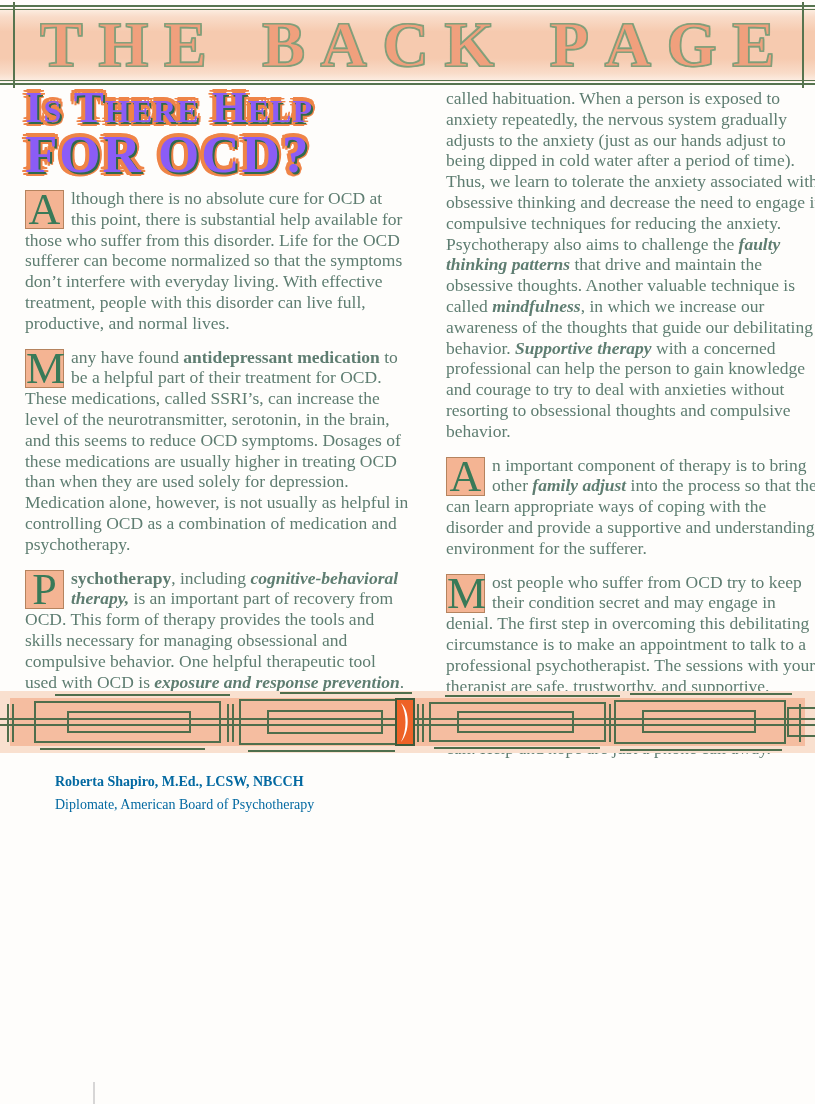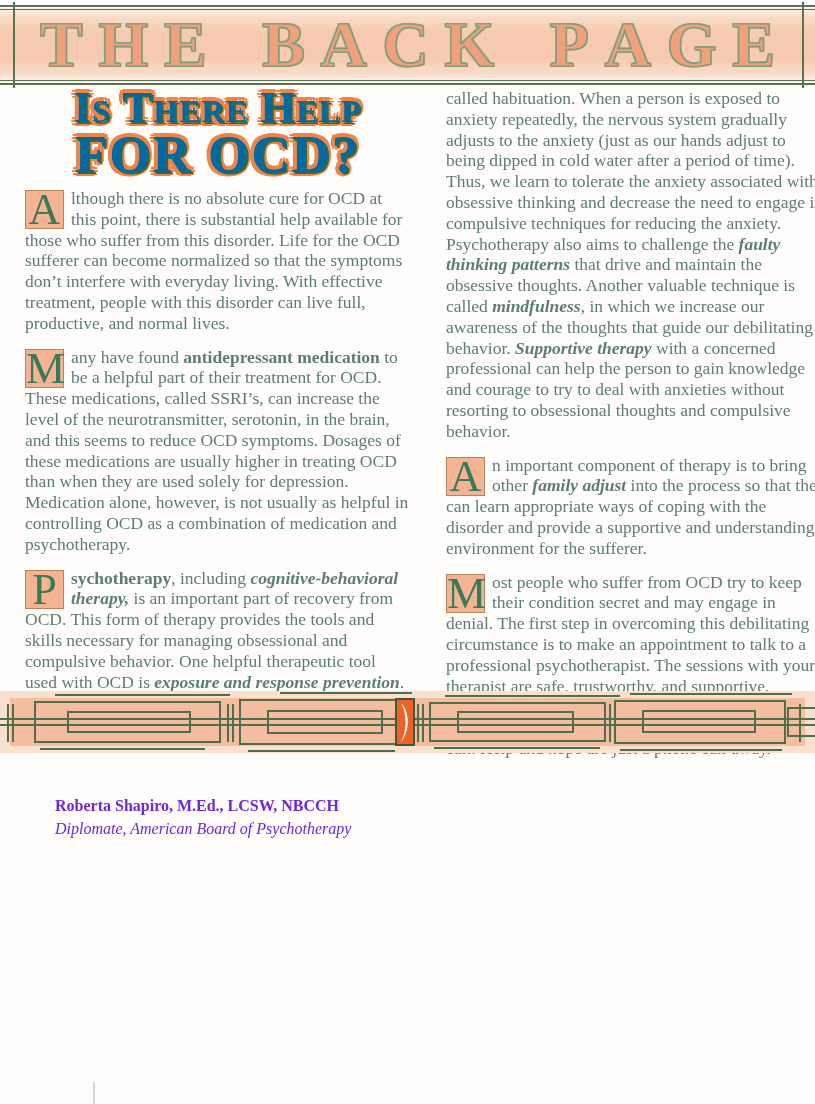--- a/index.html
+++ b/index.html
@@ -27,22 +27,22 @@
     position:absolute;left:40px;right:40px;top:0;height:100%;
     display:flex;justify-content:space-between;align-items:center;
     font-weight:700;font-size:64px;color:#f0a07d;
     -webkit-text-stroke:1.2px #7f9d78;
     text-shadow:1px 1px 0 #8aa682,-1px -1px 0 #8aa682,1px -1px 0 #8aa682,-1px 1px 0 #8aa682;
   }
   .mh-space{width:24px;flex:0 0 auto;}
 
   
   .title{
-    position:absolute;left:25px;top:84px;width:385px;text-align:center;
-    font-weight:700;color:#0369a1;line-height:47px;
+    position:absolute;left:25px;top:84px;width:385px;text-align:left;
+    font-weight:700;color:#8b5cf6;line-height:47px;
   }
   .title .tline{
     display:block;
     text-shadow:2px 2px 0 #2f6a4c,
       -3px -3px 0 #ef8447,3px -3px 0 #ef8447,-3px 3px 0 #ef8447,3px 3px 0 #ef8447,
       -4px 0 0 #ef8447,4px 0 0 #ef8447,0 -4px 0 #ef8447,0 4px 0 #ef8447;
   }
   .title .l1{font-size:45px;font-variant:small-caps;letter-spacing:1px;}
   .title .l2{font-size:53px;letter-spacing:2px;}
 
@@ -57,23 +57,23 @@
     color:#397a58;font-size:44px;line-height:38px;text-align:center;
   }
   .seg-n{font-weight:400;}
   .seg-b{font-weight:700;}
   .seg-bi{font-weight:700;font-style:italic;}
 
   
   .divider{position:absolute;left:0;top:686px;width:815px;height:74px;}
 
   
-  .contact{position:absolute;left:55px;top:795px;font-size:16px;line-height:22.5px;color:#6d28d9;}
+  .contact{position:absolute;left:55px;top:771px;font-size:14px;line-height:22.5px;color:#0369a1;}
   .contact .name{font-weight:700;}
-  .contact .cred{font-style:italic;}
+  .contact .cred{}
 
   
   .artifact{position:absolute;left:93px;top:1082px;width:2px;height:22px;background:#c2c2c2;opacity:.65;}
 </style>
 </head>
 <body>
 
 <div class="page">
 
   <div class="masthead">

